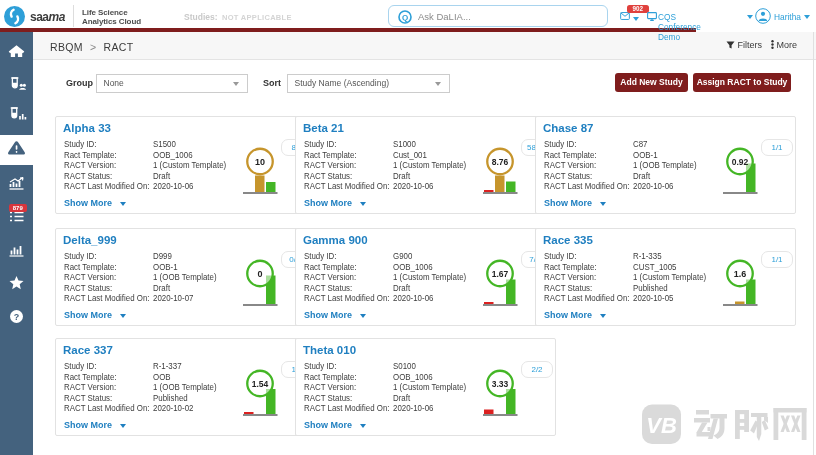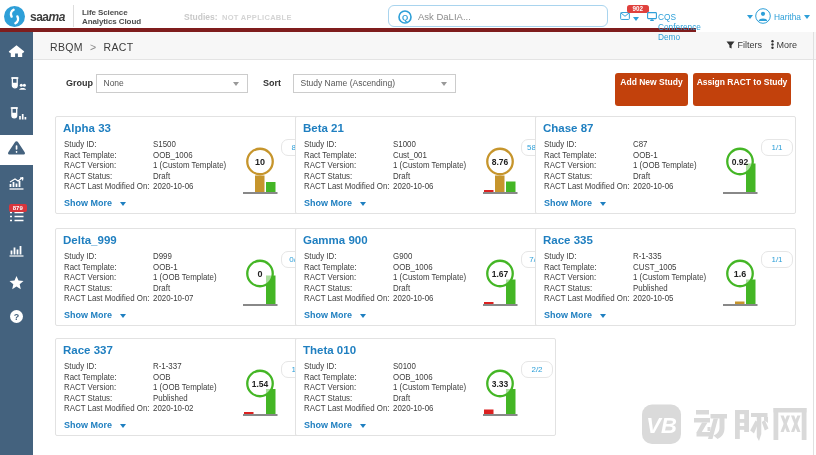--- a/index.html
+++ b/index.html
@@ -43,23 +43,23 @@
 #crumb { position:absolute; left:17px; top:8.5px; font-size:10.5px; color:#3b3b3b; letter-spacing:0.3px; }
 #crumb .sep { color:#888; margin:0 4px; }
 #filters { position:absolute; right:54px; top:8px; font-size:9px; color:#3a3a3a; }
 #more { position:absolute; right:19px; top:8px; font-size:9px; color:#3a3a3a; }
 
 
 #grouplab { position:absolute; left:66px; top:78px; font-size:9px; font-weight:bold; color:#333; }
 .sel { position:absolute; top:74px; height:19px; background:#fff; border:1px solid #ccc; border-radius:0; font-size:8.5px; color:#555; line-height:17px; padding-left:6.5px; }
 #sel1 { left:96px; width:152px; }
 #sortlab { position:absolute; left:263px; top:78px; font-size:9px; font-weight:bold; color:#333; }
-#sel2 { left:287px; width:163px;margin-left:6px; }
+#sel2 { left:287px; width:163px; }
 .selcaret { position:absolute; right:8px; top:7px; width:0; height:0; border-left:3.5px solid transparent; border-right:3.5px solid transparent; border-top:4px solid #999; }
-.btn { position:absolute; top:73px; height:33px; background:#c2410c; border-radius:3px; color:#fff; font-size:8.5px; font-weight:bold; text-align:center; line-height:19px; }
+.btn { position:absolute; top:73px; height:19px; background:#7f1d1d; border-radius:3px; color:#fff; font-size:8.5px; font-weight:bold; text-align:center; line-height:19px; }
 #btn1 { left:615px; width:73px; }
 #btn2 { left:693px; width:98px; }
 
 
 .card { position:absolute; width:261px; height:98px; background:#fff; border:1px solid #e2e2e2; border-radius:2px; }
 .card .ttl { position:absolute; left:7px; top:4.5px; font-size:11.5px; font-weight:bold; color:#1f7fc0; }
 .card .badge { position:absolute; right:2px; top:22px; width:32px; height:17px; border:1px solid #e6e6e6; border-radius:7px; font-size:8px; color:#2d9fd8; text-align:center; line-height:16px; }
 .card .lbl { position:absolute; left:8px; font-size:8.6px; color:#3d3d3d; transform:scaleX(0.92); transform-origin:0 0; white-space:nowrap; }
 .card .val { position:absolute; left:97px; font-size:8.6px; color:#3d3d3d; transform:scaleX(0.92); transform-origin:0 0; white-space:nowrap; }
 .card .sm { position:absolute; left:8px; top:81px; font-size:9px; font-weight:bold; color:#1f7fc0; }

